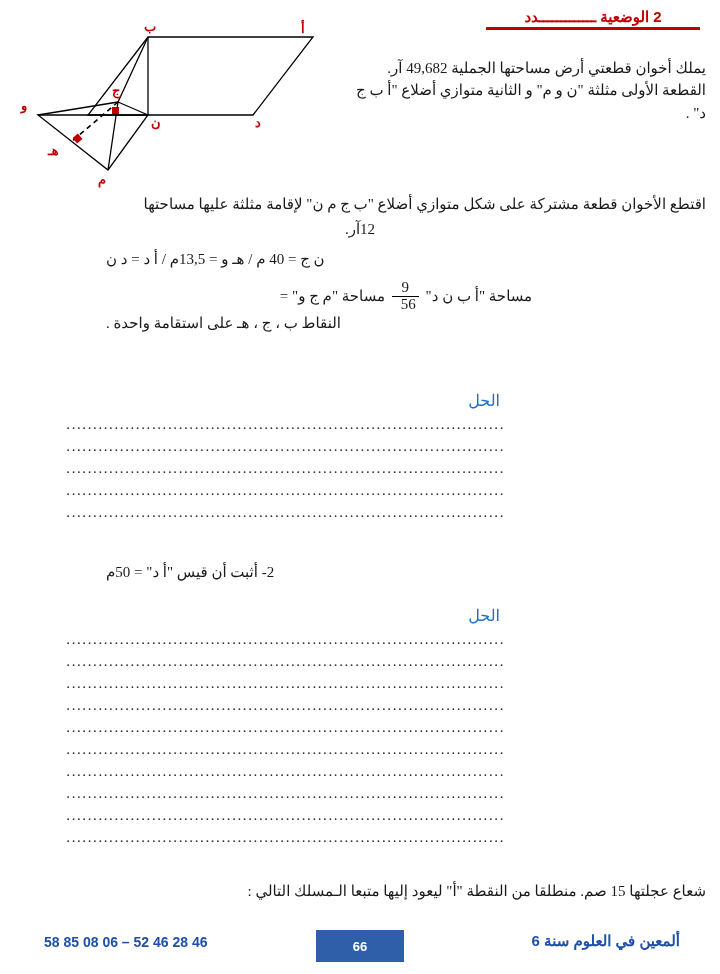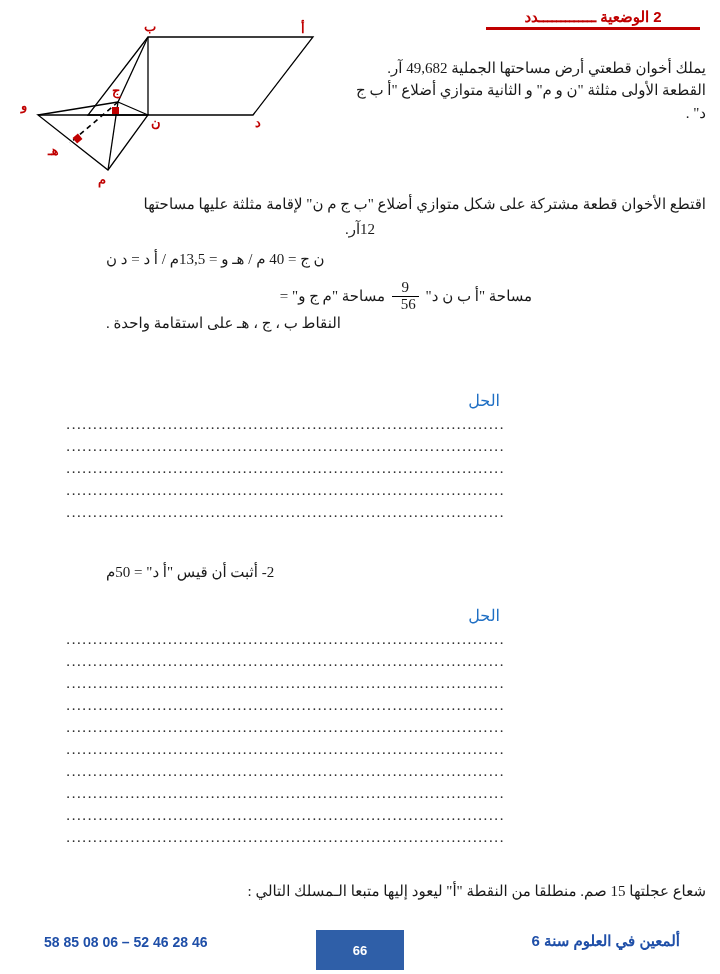--- a/index.html
+++ b/index.html
@@ -148,21 +148,21 @@
     font-size: 15px;
     color: #1f4fa8;
     direction: rtl;
   }
   .page-num-box {
     position: absolute;
     left: 50%;
     transform: translateX(-50%);
     top: 0;
     width: 88px;
-    height: 40px;
+    height: 32px;
     background: #2f5fa8;
     color: #ffffff;
     font-family: "Liberation Sans", sans-serif;
     font-weight: bold;
     font-size: 13px;
     display: flex;
     align-items: center;
     justify-content: center;
   }
 </style>

